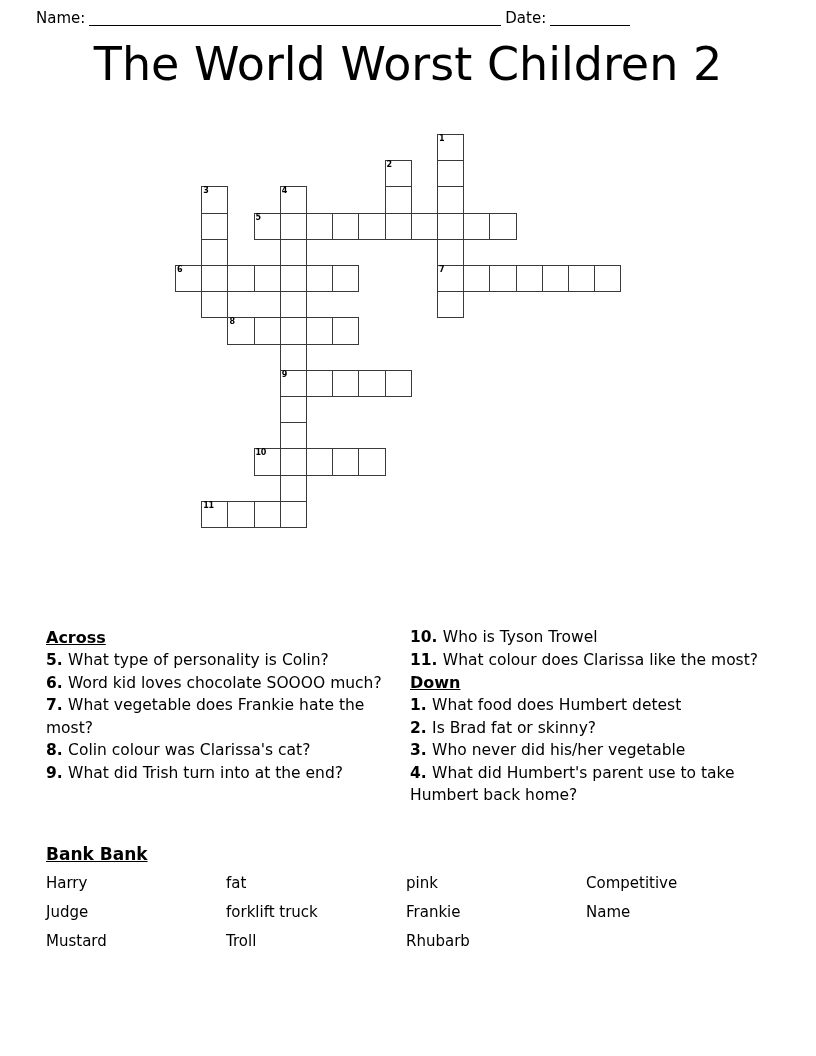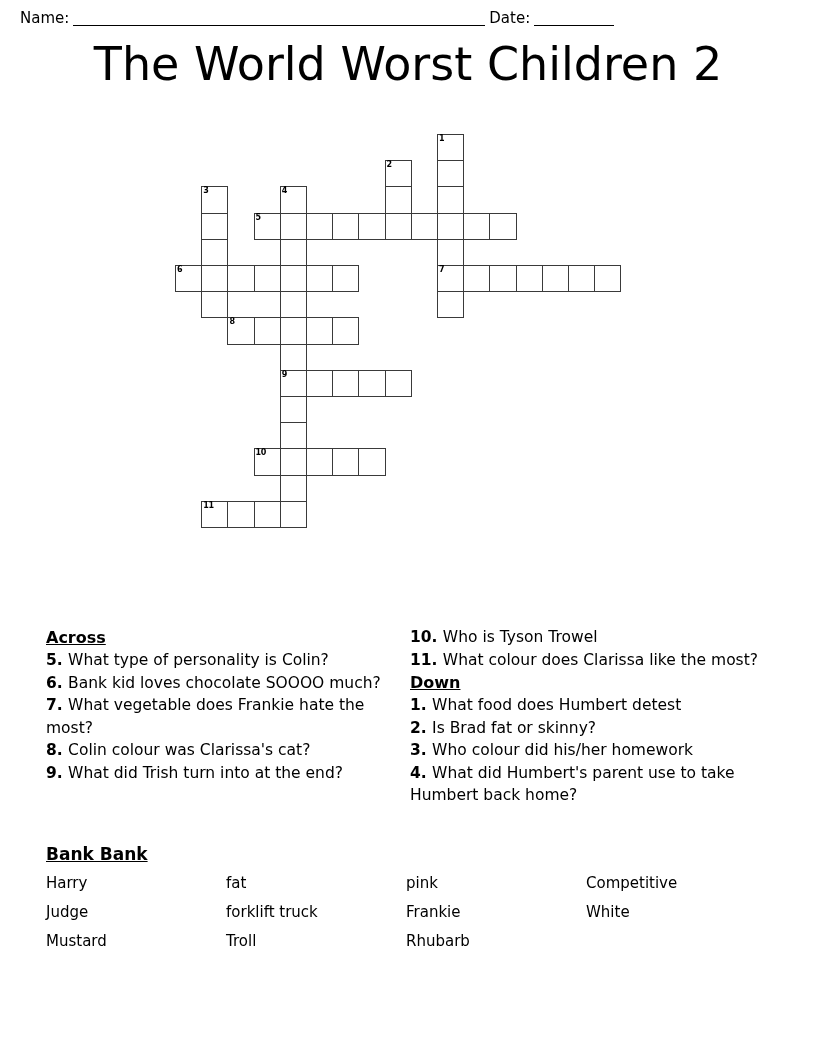--- a/index.html
+++ b/index.html
@@ -18,21 +18,21 @@
 
   
   .header-line {
     position: absolute;
     left: 0;
     top: 0;
     width: 816px;
     height: 26px;
     display: flex;
     align-items: flex-end;
-    padding: 0 40px 0 20px;
+    padding: 0 40px 0 36px;
     box-sizing: border-box;
     font-size: 15px;
   }
   .field-label { font-size: 15px; line-height: 16px; }
   .rule {
     border-bottom: 1px solid #000;
     height: 14px;
     margin: 0 4px;
   }
   .rule-name { flex: 0 0 412px; }
@@ -233,45 +233,45 @@
     </div>
     <div class="cw-cell" style="left: 227.4px; top: 500.8px; width: 27.2px; height: 27.2px;"></div>
     <div class="cw-cell" style="left: 253.6px; top: 500.8px; width: 27.2px; height: 27.2px;"></div>
     <div class="cw-cell" style="left: 279.8px; top: 500.8px; width: 27.2px; height: 27.2px;"></div>
   </div>
 
 <div class="clues">
   <div class="clue-col clue-col-left" id="clue-col-left">
       <div class="section-head">Across</div>
       <div class="clue"><span class="clue-num">5. </span><span>What type of personality is Colin?</span></div>
-      <div class="clue"><span class="clue-num">6. </span><span>Bank kid loves chocolate SOOOO much?</span></div>
+      <div class="clue"><span class="clue-num">6. </span><span>Word kid loves chocolate SOOOO much?</span></div>
       <div class="clue"><span class="clue-num">7. </span><span>What vegetable does Frankie hate the most?</span></div>
       <div class="clue"><span class="clue-num">8. </span><span>Colin colour was Clarissa's cat?</span></div>
       <div class="clue"><span class="clue-num">9. </span><span>What did Trish turn into at the end?</span></div>
     </div>
   <div class="clue-col clue-col-right" id="clue-col-right">
       <div class="clue"><span class="clue-num">10. </span><span>Who is Tyson Trowel</span></div>
       <div class="clue"><span class="clue-num">11. </span><span>What colour does Clarissa like the most?</span></div>
       <div class="section-head">Down</div>
       <div class="clue"><span class="clue-num">1. </span><span>What food does Humbert detest</span></div>
       <div class="clue"><span class="clue-num">2. </span><span>Is Brad fat or skinny?</span></div>
-      <div class="clue"><span class="clue-num">3. </span><span>Who colour did his/her homework</span></div>
+      <div class="clue"><span class="clue-num">3. </span><span>Who never did his/her vegetable</span></div>
       <div class="clue"><span class="clue-num">4. </span><span>What did Humbert's parent use to take Humbert back home?</span></div>
     </div>
 </div>
 
 <div class="wordbank">
   <div class="wb-head">Bank Bank</div>
   <div class="wb-grid" id="wb-grid">
       <div class="wb-word">Harry</div>
       <div class="wb-word">fat</div>
       <div class="wb-word">pink</div>
       <div class="wb-word">Competitive</div>
       <div class="wb-word">Judge</div>
       <div class="wb-word">forklift truck</div>
       <div class="wb-word">Frankie</div>
-      <div class="wb-word">White</div>
+      <div class="wb-word">Name</div>
       <div class="wb-word">Mustard</div>
       <div class="wb-word">Troll</div>
       <div class="wb-word">Rhubarb</div>
       <div class="wb-word"></div>
     </div>
 </div>
 
 </body></html>

